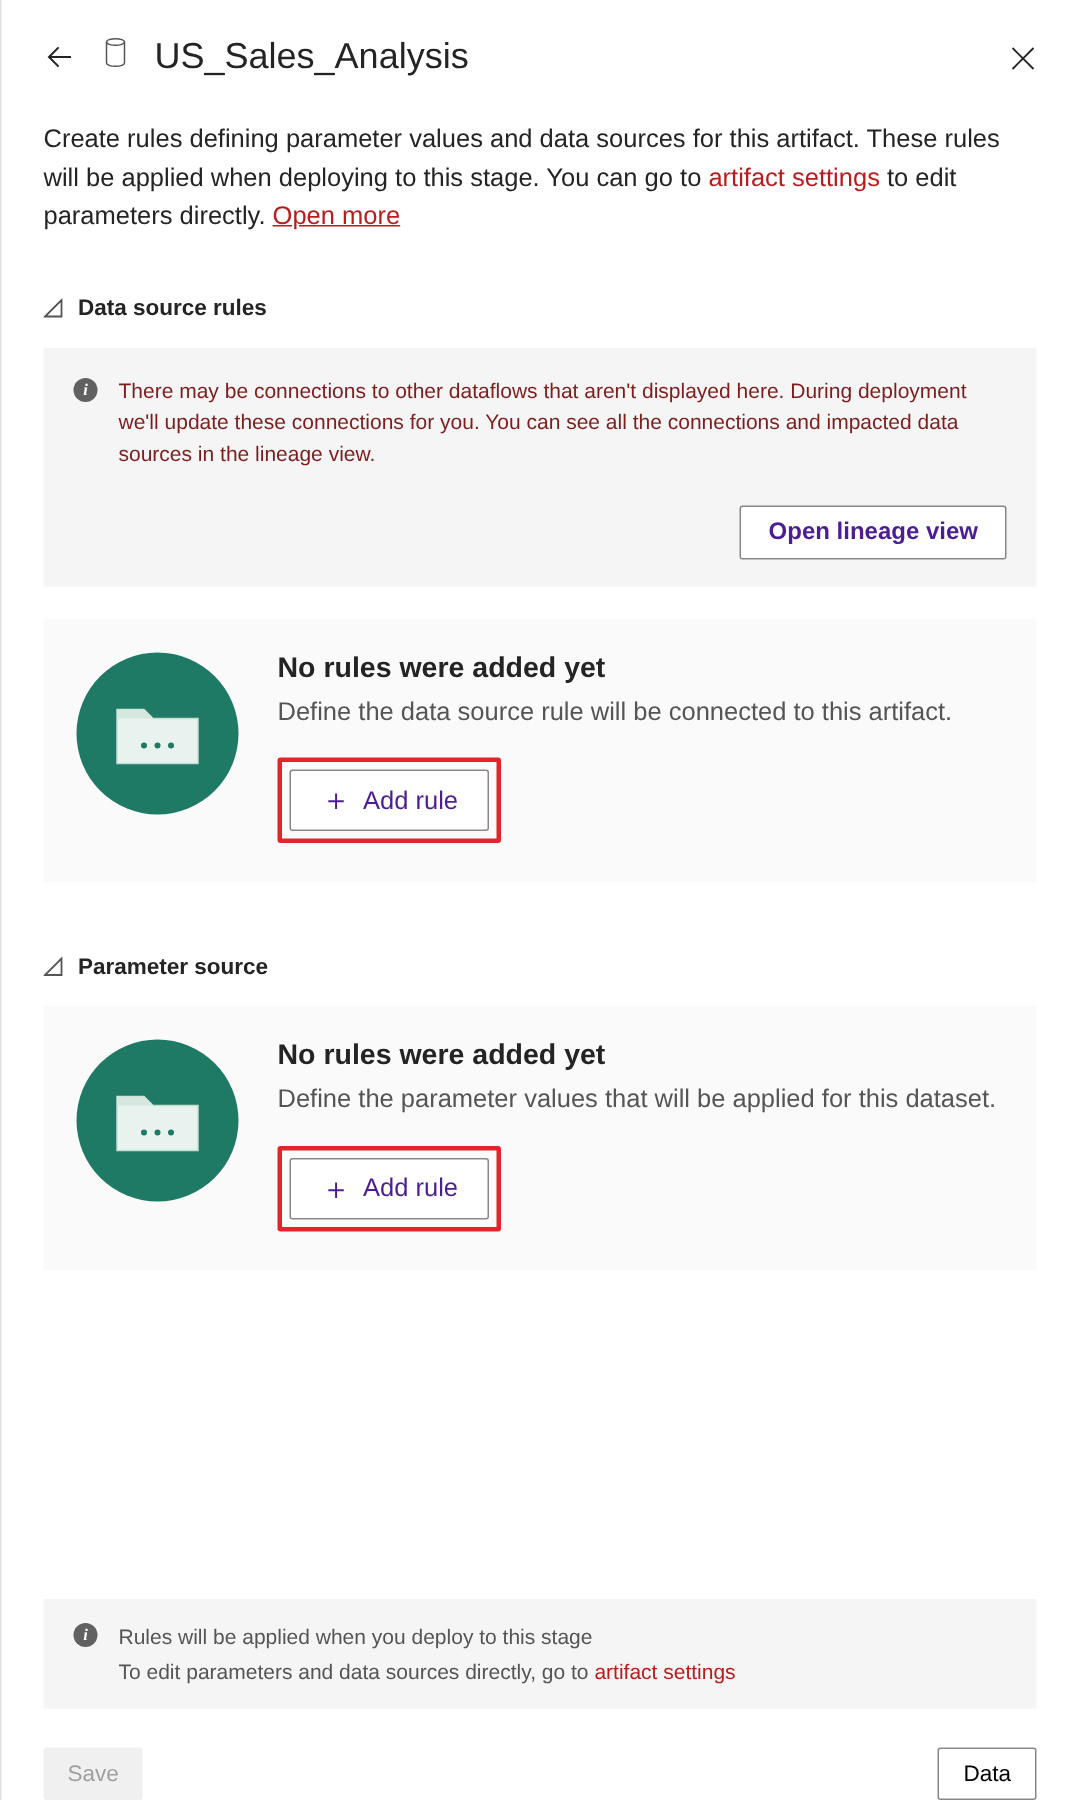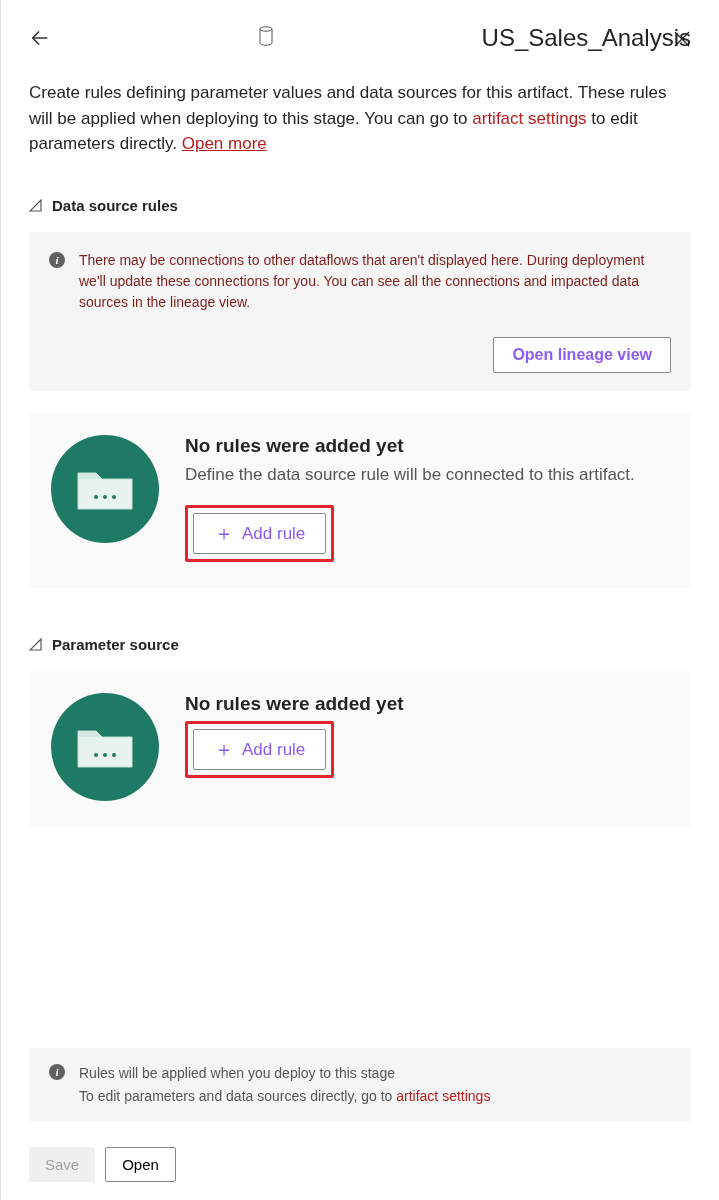--- a/index.html
+++ b/index.html
@@ -18,21 +18,20 @@
       display: flex;
       flex-direction: column;
     }
     .header {
       display: flex;
       align-items: center;
       gap: 18px;
       font-size: 24px;
       font-weight: 400;
       margin-bottom: 28px;
-      justify-content: space-between;
     }
     .back-btn { cursor: pointer; display: inline-flex; }
     .close-btn { position: absolute; top: 30px; right: 28px; cursor: pointer; display: inline-flex; }
     .db-icon { color: #555; }
     .title { font-size: 24px; font-weight: 400; }
     .intro { font-size: 17px; line-height: 1.5; color: #242424; margin-bottom: 40px; }
     .link { color: #b91c1c; cursor: pointer; }
     .link.underline { text-decoration: underline; }
     .section-header {
       display: flex; align-items: center; gap: 10px;
@@ -55,21 +54,21 @@
       font-style: italic; font-family: Georgia, serif;
     }
     .info-text { font-size: 14px; color: #7f1d1d; line-height: 1.5; flex: 1; }
     .lineage-btn-row { display: flex; justify-content: flex-end; margin-top: 10px; }
     .btn {
       border: 1px solid #8a8886;
       background: #fff;
       padding: 8px 18px;
       font-size: 16px;
       font-weight: 600;
-      color: #8b5cf6;
+      color: #4c1d95;
       cursor: pointer;
       border-radius: 2px;
       display: inline-flex;
       align-items: center;
       gap: 8px;
       font-family: inherit;
     }
     .card {
       background: #fafafa;
       padding: 22px 22px 26px 22px;
@@ -98,21 +97,21 @@
       background: #f5f5f5;
       padding: 14px 20px;
       display: flex;
       gap: 14px;
       margin-top: auto;
       margin-bottom: 26px;
     }
     .footer-text { font-size: 14px; color: #555; line-height: 1.6; }
     .footer-actions {
       display: flex; gap: 10px;
-      padding-bottom: 18px;
+      justify-content: space-between;
     }
     .save-btn {
       border: none; background: #f0f0f0; color: #a0a0a0;
       padding: 8px 16px; font-size: 15px; font-weight: 400;
       cursor: not-allowed; border-radius: 2px; font-family: inherit;
     }
     .close-action-btn {
       border: 1px solid #8a8886; background: #fff;
       padding: 8px 16px; font-size: 15px; font-weight: 400;
       cursor: pointer; border-radius: 2px; font-family: inherit;
@@ -205,20 +204,21 @@
       <svg width="66" height="52" viewBox="0 0 66 52">
         <path d="M6 10 L24 10 L30 16 L60 16 L60 46 L6 46 Z" fill="#e8f3ef" stroke="#c5ddd4" stroke-width="1"></path>
         <path d="M6 10 L24 10 L30 16 L6 16 Z" fill="#d4e8e0"></path>
         <circle cx="24" cy="34" r="2" fill="#1f7a65"></circle>
         <circle cx="33" cy="34" r="2" fill="#1f7a65"></circle>
         <circle cx="42" cy="34" r="2" fill="#1f7a65"></circle>
       </svg>
     </div>
     <div class="card-body">
       <div class="card-title">No rules were added yet</div>
+      <div class="card-desc">Define the parameter values that will be applied for this dataset.</div>
       <div class="highlight-box">
         <button class="btn add-btn">
           <span class="plus">＋</span>
           <span>Add rule</span>
         </button>
       </div>
     </div>
   </div>
 
   <div class="spacer"></div>
@@ -228,16 +228,16 @@
     <div class="footer-text">
       <div>Rules will be applied when you deploy to this stage</div>
       <div>
         <span>To edit parameters and data sources directly, go to  </span><span class="link">artifact settings</span>
       </div>
     </div>
   </div>
 
   <div class="footer-actions">
     <button class="save-btn">Save</button>
-    <button class="close-action-btn">Open</button>
+    <button class="close-action-btn">Data</button>
   </div>
 
 </div>
 
 </body></html>

